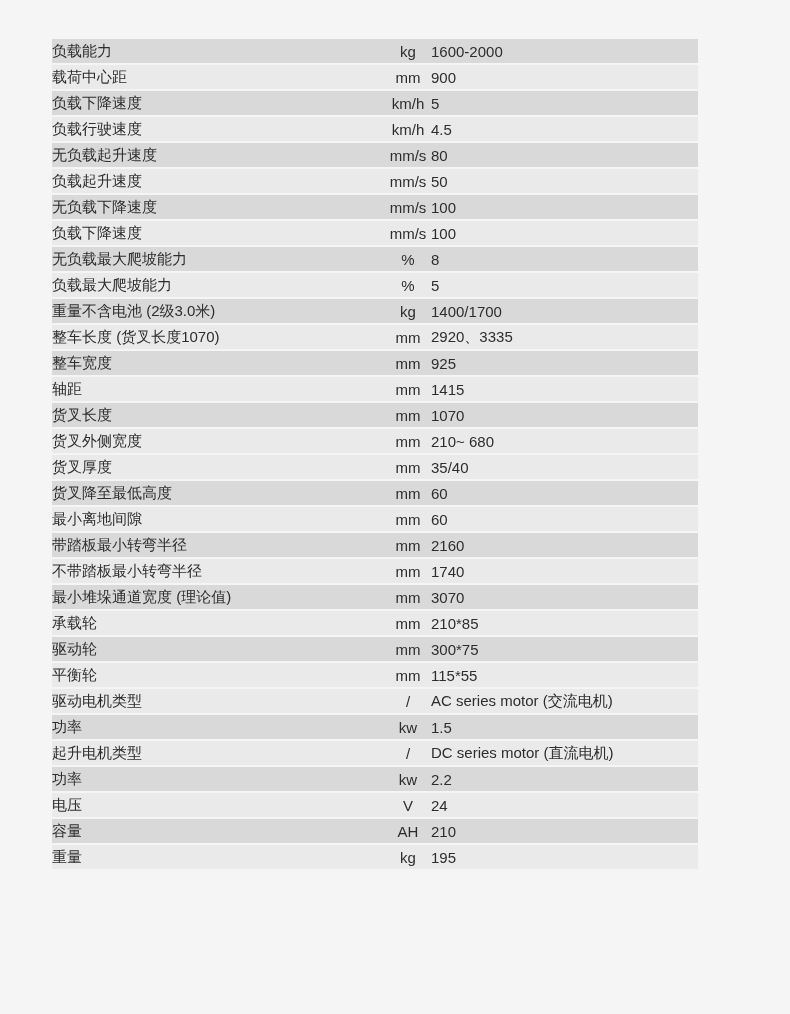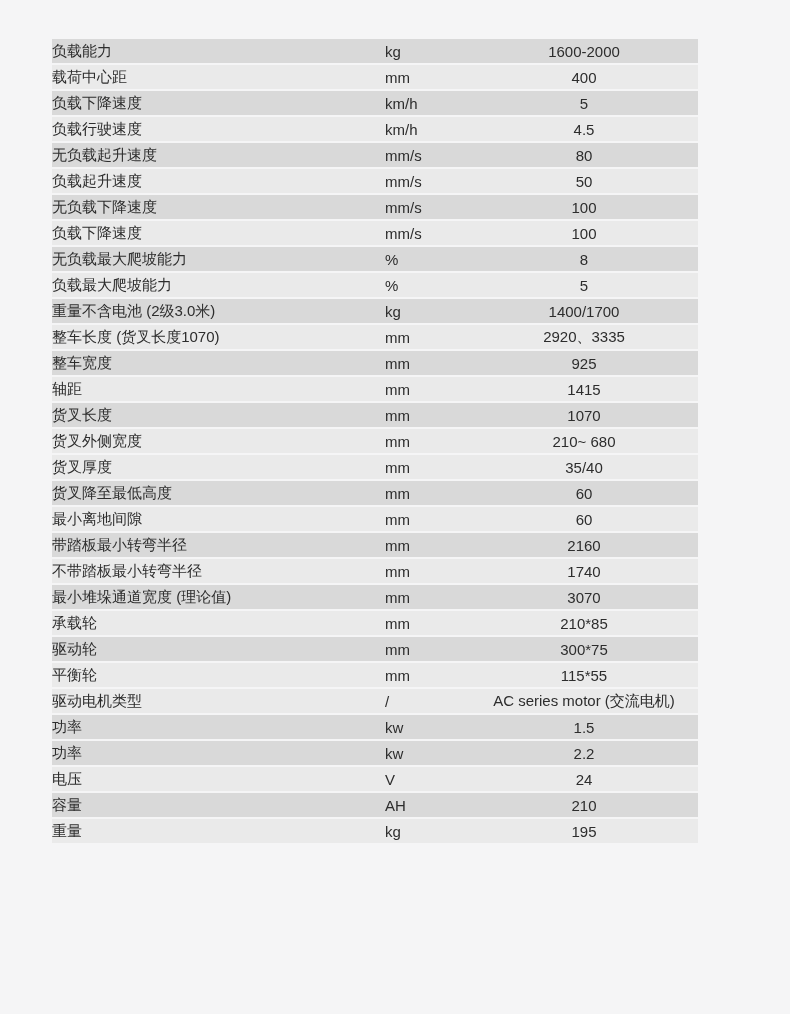--- a/index.html
+++ b/index.html
@@ -34,43 +34,43 @@
     vertical-align: middle;
     white-space: nowrap;
     overflow: hidden;
   }
   tr.spec-row.odd td  { background: var(--row-dark, #d9d9d9); }
   tr.spec-row.even td { background: var(--row-light, #eaeaea); }
   td.cell-label {
     text-align: left;
     padding-left: 28px;
   }
-  td.cell-unit  { text-align: left; }
-  td.cell-value { text-align: center; }
+  td.cell-unit  { text-align: center; }
+  td.cell-value { }
 </style>
 </head>
 <body>
 
 <div class="page">
   <table class="spec-table">
     <colgroup>
       <col style="width:333px">
       <col style="width:46px">
       <col style="width:306px">
     </colgroup>
     <tbody id="spec-rows">
         <tr class="spec-row odd">
     <td class="cell-label">负载能力</td>
     <td class="cell-unit">kg</td>
     <td class="cell-value">1600-2000</td>
   </tr>
         <tr class="spec-row even">
     <td class="cell-label">载荷中心距</td>
     <td class="cell-unit">mm</td>
-    <td class="cell-value">400</td>
+    <td class="cell-value">900</td>
   </tr>
         <tr class="spec-row odd">
     <td class="cell-label">负载下降速度</td>
     <td class="cell-unit">km/h</td>
     <td class="cell-value">5</td>
   </tr>
         <tr class="spec-row even">
     <td class="cell-label">负载行驶速度</td>
     <td class="cell-unit">km/h</td>
     <td class="cell-value">4.5</td>
@@ -182,20 +182,25 @@
   </tr>
         <tr class="spec-row even">
     <td class="cell-label">驱动电机类型</td>
     <td class="cell-unit">/</td>
     <td class="cell-value">AC series motor (交流电机)</td>
   </tr>
         <tr class="spec-row odd">
     <td class="cell-label">功率</td>
     <td class="cell-unit">kw</td>
     <td class="cell-value">1.5</td>
+  </tr>
+        <tr class="spec-row even">
+    <td class="cell-label">起升电机类型</td>
+    <td class="cell-unit">/</td>
+    <td class="cell-value">DC series motor (直流电机)</td>
   </tr>
         <tr class="spec-row odd">
     <td class="cell-label">功率</td>
     <td class="cell-unit">kw</td>
     <td class="cell-value">2.2</td>
   </tr>
         <tr class="spec-row even">
     <td class="cell-label">电压</td>
     <td class="cell-unit">V</td>
     <td class="cell-value">24</td>

